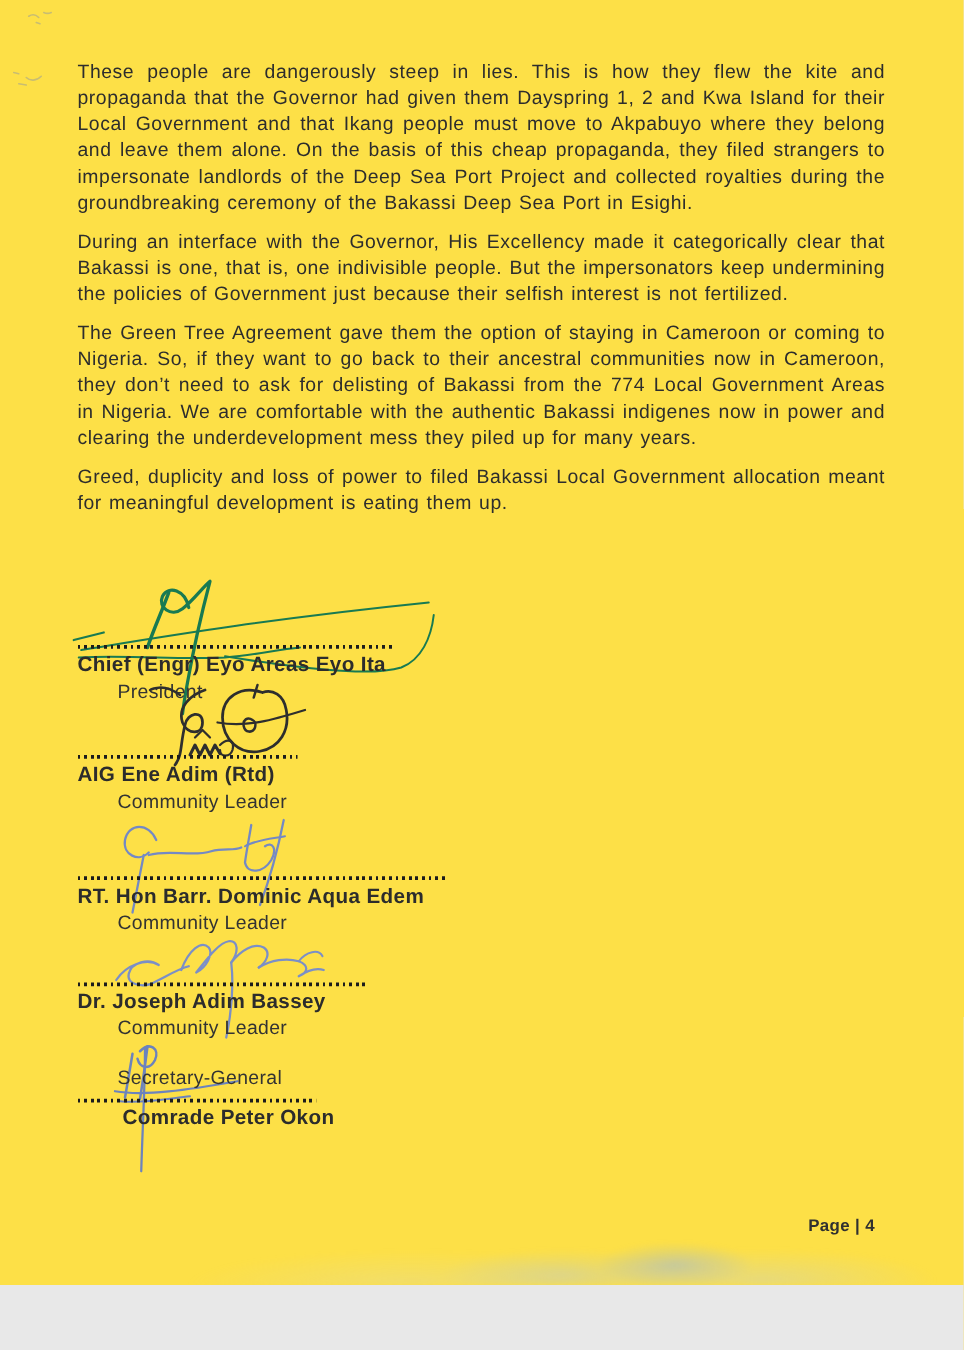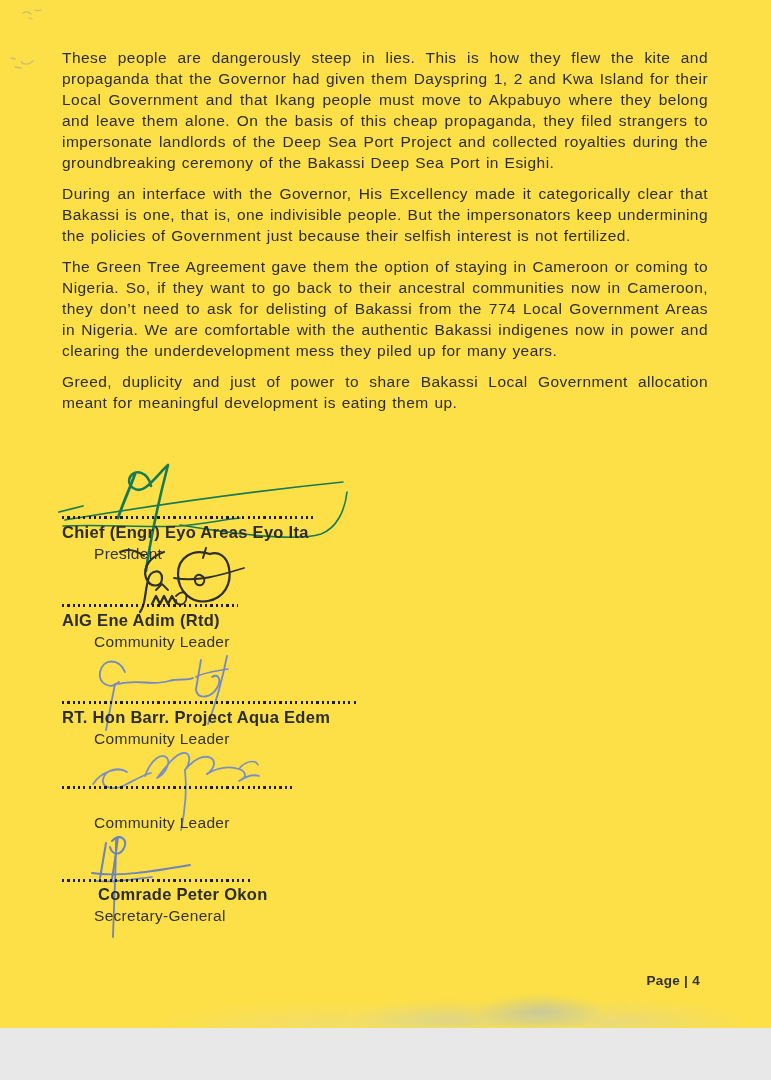--- a/index.html
+++ b/index.html
@@ -61,21 +61,21 @@
 
   <svg class="pencil" width="60" height="75" viewBox="0 0 60 75">
     <path d="M18,10 c3,-2 6,-1 8,1 M30,7 c2,1 4,1 6,0 M24,15 l3,1"></path>
     <path d="M6,55 l4,1 M16,59 c3,3 8,3 12,-1 M10,64 l6,1"></path>
   </svg>
 
   <div class="body-text">
     <p>These people are dangerously steep in lies. This is how they flew the kite and propaganda that the Governor had given them Dayspring 1, 2 and Kwa Island for their Local Government and that Ikang people must move to Akpabuyo where they belong and leave them alone. On the basis of this cheap propaganda, they filed strangers to impersonate landlords of the Deep Sea Port Project and collected royalties during the groundbreaking ceremony of the Bakassi Deep Sea Port in Esighi.</p>
     <p>During an interface with the Governor, His Excellency made it categorically clear that Bakassi is one, that is, one indivisible people. But the impersonators keep undermining the policies of Government just because their selfish interest is not fertilized.</p>
     <p>The Green Tree Agreement gave them the option of staying in Cameroon or coming to Nigeria. So, if they want to go back to their ancestral communities now in Cameroon, they don’t need to ask for delisting of Bakassi from the 774 Local Government Areas in Nigeria. We are comfortable with the authentic Bakassi indigenes now in power and clearing the underdevelopment mess they piled up for many years.</p>
-    <p>Greed, duplicity and just of power to share Bakassi Local Government allocation meant for meaningful development is eating them up.</p>
+    <p>Greed, duplicity and loss of power to filed Bakassi Local Government allocation meant for meaningful development is eating them up.</p>
   </div>
 
   <svg class="sig-svg" style="left:55px;top:458px;" width="295" height="117" viewBox="0 0 295 117">
     <path stroke-width="2.6" d="M96,28 C93,14 80,10 75,19 C71,28 82,36 91,29 C99,23 108,11 113,7 C108,26 100,60 95,88 C93,99 92,105 91,113" stroke="#187a52"></path>
     <path stroke-width="2.8" d="M80,16 C75,30 68,45 63,60" stroke="#187a52"></path>
     <path stroke-width="1.6" d="M10,62 C60,54 150,38 288,24" stroke="#187a52"></path>
     <path stroke-width="1.6" d="M8,68 C50,66 90,70 125,68 C150,66 165,62 185,60" stroke="#187a52"></path>
     <path stroke-width="1.6" d="M125,67 C180,76 240,84 266,76 C282,70 290,52 292,34" stroke="#187a52"></path>
     <path stroke-width="1.8" d="M4,54 L28,48" stroke="#187a52"></path>
   </svg>
@@ -100,42 +100,43 @@
 
   <svg class="sig-svg" style="left:85px;top:650px;" width="152" height="85" viewBox="0 0 152 85">
     <path stroke-width="1.8" d="M40,22 C34,8 18,8 15,22 C13,34 26,40 34,32" stroke="#7489c4"></path>
     <path stroke-width="1.8" d="M30,34 C27,50 24,64 21,80" stroke="#7489c4"></path>
     <path stroke-width="1.8" d="M34,34 C52,29 68,36 84,31 C94,28 102,31 108,28" stroke="#7489c4"></path>
     <path stroke-width="1.8" d="M116,10 C114,22 112,32 111,40 C113,50 126,48 132,38 C137,29 133,23 127,27" stroke="#7489c4"></path>
     <path stroke-width="1.8" d="M142,6 C138,26 132,50 123,74" stroke="#7489c4"></path>
     <path stroke-width="1.6" d="M111,27 C119,22 132,21 143,19" stroke="#7489c4"></path>
   </svg>
   <div class="dots" style="left:62px;top:701px;width:295px;"></div>
-  <div class="sig-name" style="top:708px;">RT. Hon Barr. Project Aqua Edem</div>
+  <div class="sig-name" style="top:708px;">RT. Hon Barr. Dominic Aqua Edem</div>
   <div class="sig-title" style="top:730px;">Community Leader</div>
 
   <svg class="sig-svg" style="left:85px;top:746px;" width="182" height="90" viewBox="0 0 182 90">
     <path stroke-width="1.8" d="M8,38 C16,26 32,20 42,26 C34,20 20,24 18,33 C16,42 30,45 40,39 C50,34 58,29 66,27" stroke="#7b8fc7"></path>
     <path stroke-width="1.8" d="M60,30 C66,14 76,6 82,12 C86,17 80,28 72,32 C80,22 90,8 98,7 C106,6 106,16 100,24 C108,14 118,8 126,12 C132,16 128,24 122,28" stroke="#7b8fc7"></path>
     <path stroke-width="1.8" d="M122,28 C132,22 144,20 154,23 C162,26 162,32 154,35 C160,31 168,28 174,30" stroke="#7b8fc7"></path>
     <path stroke-width="1.6" d="M154,23 C160,15 170,13 173,19" stroke="#7b8fc7"></path>
     <path stroke-width="1.8" d="M100,24 C102,42 101,60 96,84" stroke="#7b8fc7"></path>
   </svg>
   <div class="dots" style="left:62px;top:786px;width:230px;"></div>
+  <div class="sig-name" style="top:792px;">Dr. Joseph Adim Bassey</div>
   <div class="sig-title" style="top:814px;">Community Leader</div>
 
   <svg class="sig-svg" style="left:86px;top:831px;" width="116" height="110" viewBox="0 0 116 110">
     <path stroke-width="2" d="M26,10 C34,2 42,8 38,17 C34,25 26,24 24,16" stroke="#6c83bd"></path>
     <path stroke-width="2" d="M20,12 C18,24 16,36 14,47" stroke="#6c83bd"></path>
     <path stroke-width="2" d="M32,6 C30,22 28,36 26,48" stroke="#6c83bd"></path>
     <path stroke-width="1.8" d="M30,8 C30,40 28,70 27,106" stroke="#6c83bd"></path>
     <path stroke-width="1.8" d="M6,42 C30,46 64,41 104,34" stroke="#6c83bd"></path>
     <path stroke-width="1.6" d="M10,50 C28,52 48,48 66,46" stroke="#6c83bd"></path>
   </svg>
   <div class="dots" style="left:62px;top:879px;width:191px;"></div>
   <div class="sig-name" style="top:885px;margin-left:36px;">Comrade Peter Okon</div>
-  <div class="sig-title" style="top:907px;">Secretary-General</div>
+  <div class="sig-title" style="top:854px;">Secretary-General</div>
 
   <div class="footer">Page | 4</div>
 
   <div class="stain"></div>
 
 </div>
 
 </body></html>

